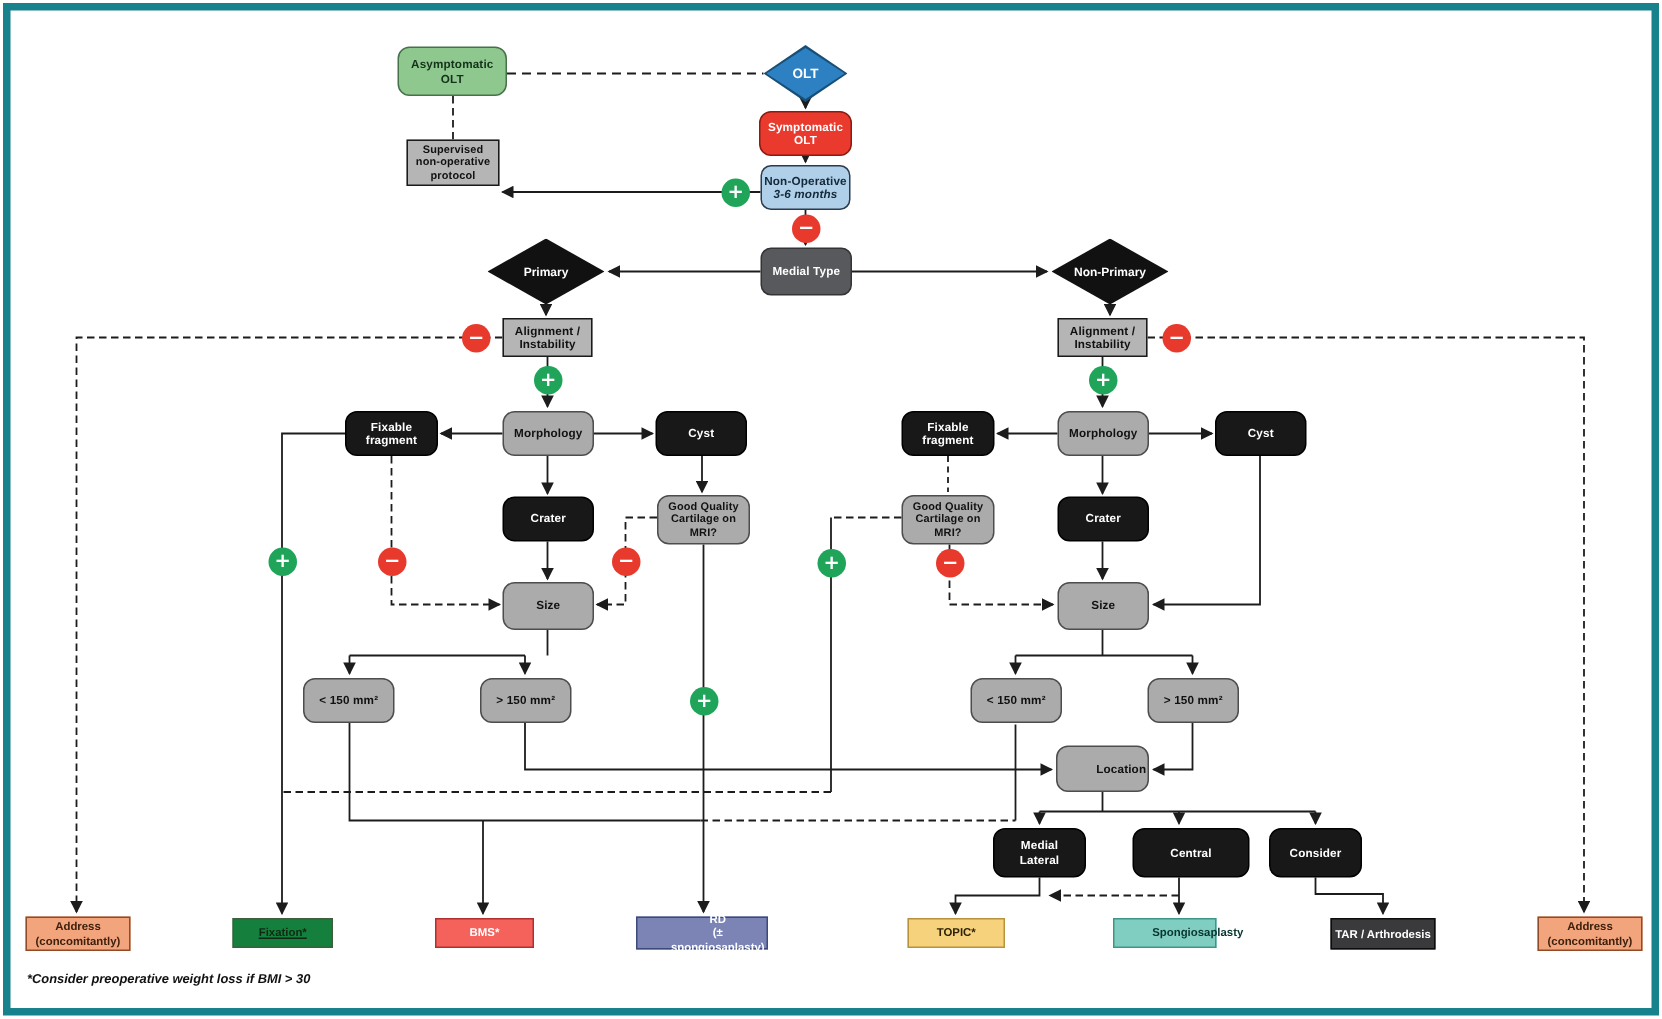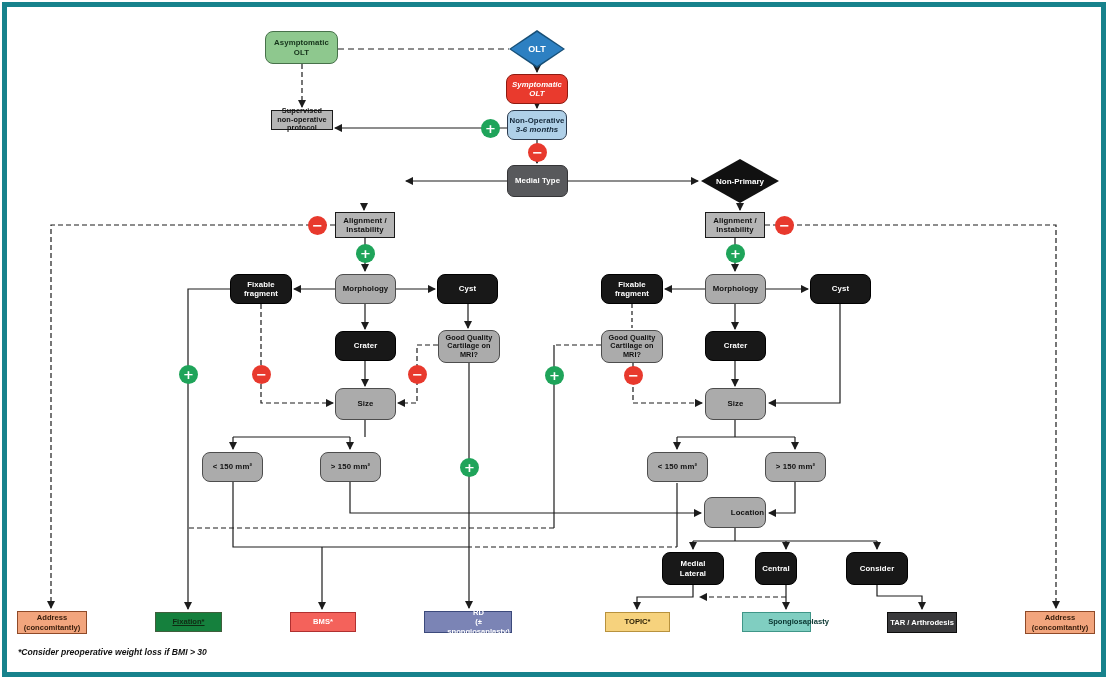--- a/index.html
+++ b/index.html
@@ -7,21 +7,21 @@
           font-family:"Liberation Sans",sans-serif;}
   .frame{position:absolute;inset:2px;border:5px solid #17828C;pointer-events:none;z-index:30;}
   svg.wires{position:absolute;left:0;top:0;z-index:1;}
   .n{position:absolute;display:flex;flex-direction:column;align-items:center;justify-content:center;
      text-align:center;font-weight:bold;font-size:7.8px;line-height:1.18;white-space:pre-line;
      box-sizing:border-box;z-index:5;letter-spacing:.1px;}
   .gray-r{background:#ABABAB;border:1.5px solid #4D4D4D;border-radius:8px;color:#111;}
   .gray-sq{background:#B5B5B5;border:1.3px solid #1a1a1a;color:#111;}
   .black{background:#181818;border:1px solid #000;border-radius:8px;color:#fff;}
   .greenbox{background:#8EC88E;border:1.5px solid #47714a;border-radius:8px;color:#15321a;}
-  .redbox{background:#E93A2D;border:1.5px solid #8e1a10;border-radius:8px;color:#fff;font-style:italic;}
+  .redbox{background:#E93A2D;border:1.5px solid #8e1a10;border-radius:8px;color:#fff;}
   .bluebox{background:#AFD0E8;border:1.5px solid #2b3a4d;border-radius:7px;color:#14283a;}
   .darkbox{background:#58595C;border:1.5px solid #343436;border-radius:7px;color:#fff;}
   .it{font-style:italic;}
   .diamond{position:absolute;display:flex;align-items:center;justify-content:center;z-index:5;
            clip-path:polygon(50% 0,100% 50%,50% 100%,0 50%);color:#fff;font-weight:bold;
            text-align:center;font-size:8px;font-family:"Liberation Sans",sans-serif;}
   .d-in{position:absolute;inset:2px;display:flex;align-items:center;justify-content:center;
         clip-path:polygon(50% 0,100% 50%,50% 100%,0 50%);font-size:9px;font-weight:bold;color:#fff;}
   .circ{position:absolute;width:19px;height:19px;border-radius:50%;display:flex;align-items:center;
         justify-content:center;color:#fff;font-weight:bold;font-size:13px;line-height:1;z-index:10;
@@ -127,26 +127,27 @@
   </div>
 
   <div class="n redbox" style="left:506px;top:74px;width:62px;height:30px;">Symptomatic
 OLT</div>
 
   <div class="n bluebox" style="left:507px;top:110px;width:60px;height:30px;">
     <span>Non-Operative</span>
     <span class="it">3-6 months</span>
   </div>
 
-  <div class="n gray-sq f3" style="left:271px;top:110px;width:62px;height:20px;">Supervised
+  <div class="n gray-sq f3" style="left:271px;top:93px;width:62px;height:31px;">Supervised
 non-operative
 protocol</div>
 
   <div class="n darkbox" style="left:507px;top:165px;width:61px;height:32px;">Medial Type</div>
 
+  <div class="diamond" style="left:325px;top:159px;width:78px;height:44px;background:#111;">Primary</div>
   <div class="diamond" style="left:701px;top:159px;width:78px;height:44px;background:#111;">Non-Primary</div>
 
   <div class="n gray-sq" style="left:335px;top:212px;width:60px;height:26px;">Alignment /
 Instability</div>
   <div class="n gray-sq" style="left:705px;top:212px;width:60px;height:26px;">Alignment /
 Instability</div>
 
   <div class="n black" style="left:230px;top:274px;width:62px;height:30px;">Fixable
 fragment</div>
   <div class="n gray-r" style="left:335px;top:274px;width:61px;height:30px;">Morphology</div>
@@ -166,21 +167,21 @@
   <div class="n gray-r f3" style="left:601px;top:330px;width:62px;height:33px;">Good Quality
 Cartilage on
 MRI?</div>
   <div class="n black" style="left:705px;top:331px;width:61px;height:30px;">Crater</div>
   <div class="n gray-r" style="left:705px;top:388px;width:61px;height:32px;">Size</div>
   <div class="n gray-r" style="left:647px;top:452px;width:61px;height:30px;">&lt; 150 mm²</div>
   <div class="n gray-r" style="left:765px;top:452px;width:61px;height:30px;">&gt; 150 mm²</div>
   <div class="n gray-r" style="left:704px;top:497px;width:62px;height:31px;padding-left:25px;">Location</div>
   <div class="n black" style="left:662px;top:552px;width:62px;height:33px;">Medial
 Lateral</div>
-  <div class="n black" style="left:755px;top:552px;width:42px;height:33px;">Central</div>
+  <div class="n black" style="left:755px;top:552px;width:78px;height:33px;">Central</div>
   <div class="n black" style="left:846px;top:552px;width:62px;height:33px;">Consider</div>
 
   <div class="out o-address" style="left:17px;top:611px;width:70px;height:23px;">Address
 (concomitantly)</div>
   <div class="out o-green" style="left:155px;top:612px;width:67px;height:20px;">Fixation*</div>
   <div class="out o-red" style="left:290px;top:612px;width:66px;height:20px;">BMS*</div>
   <div class="out o-slate" style="left:424px;top:611px;width:88px;height:22px;padding-left:21px;">
     <span>RD</span>
     <span>(± spongiosaplasty)</span>
   </div>

